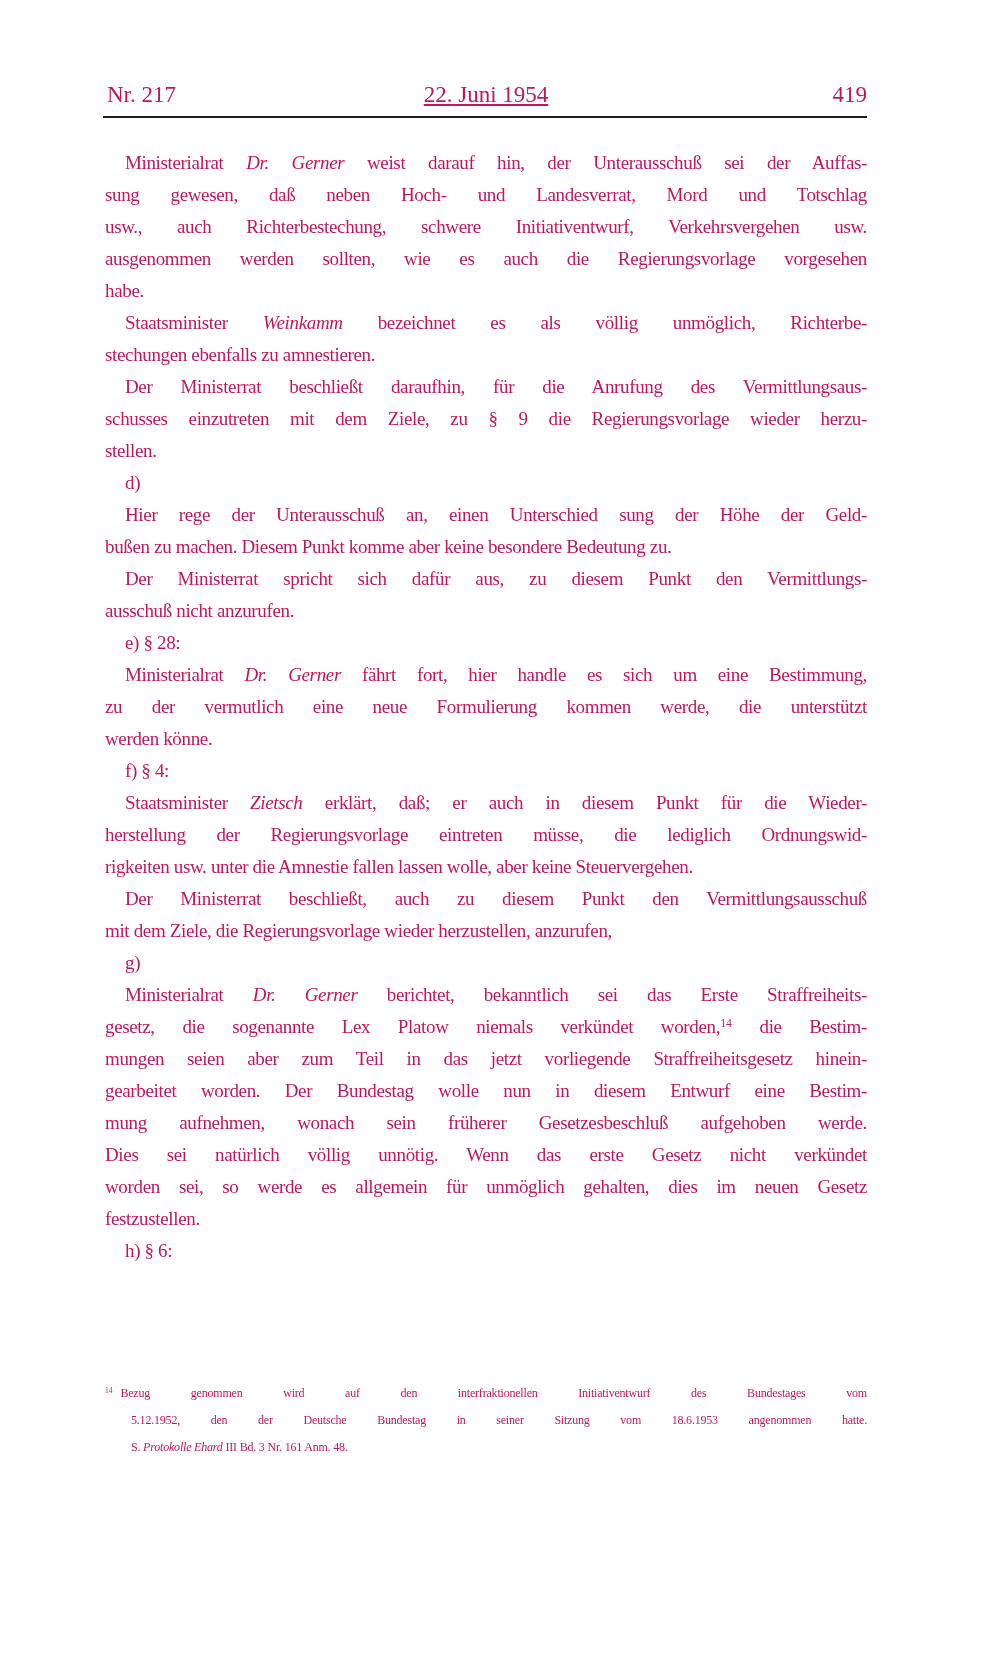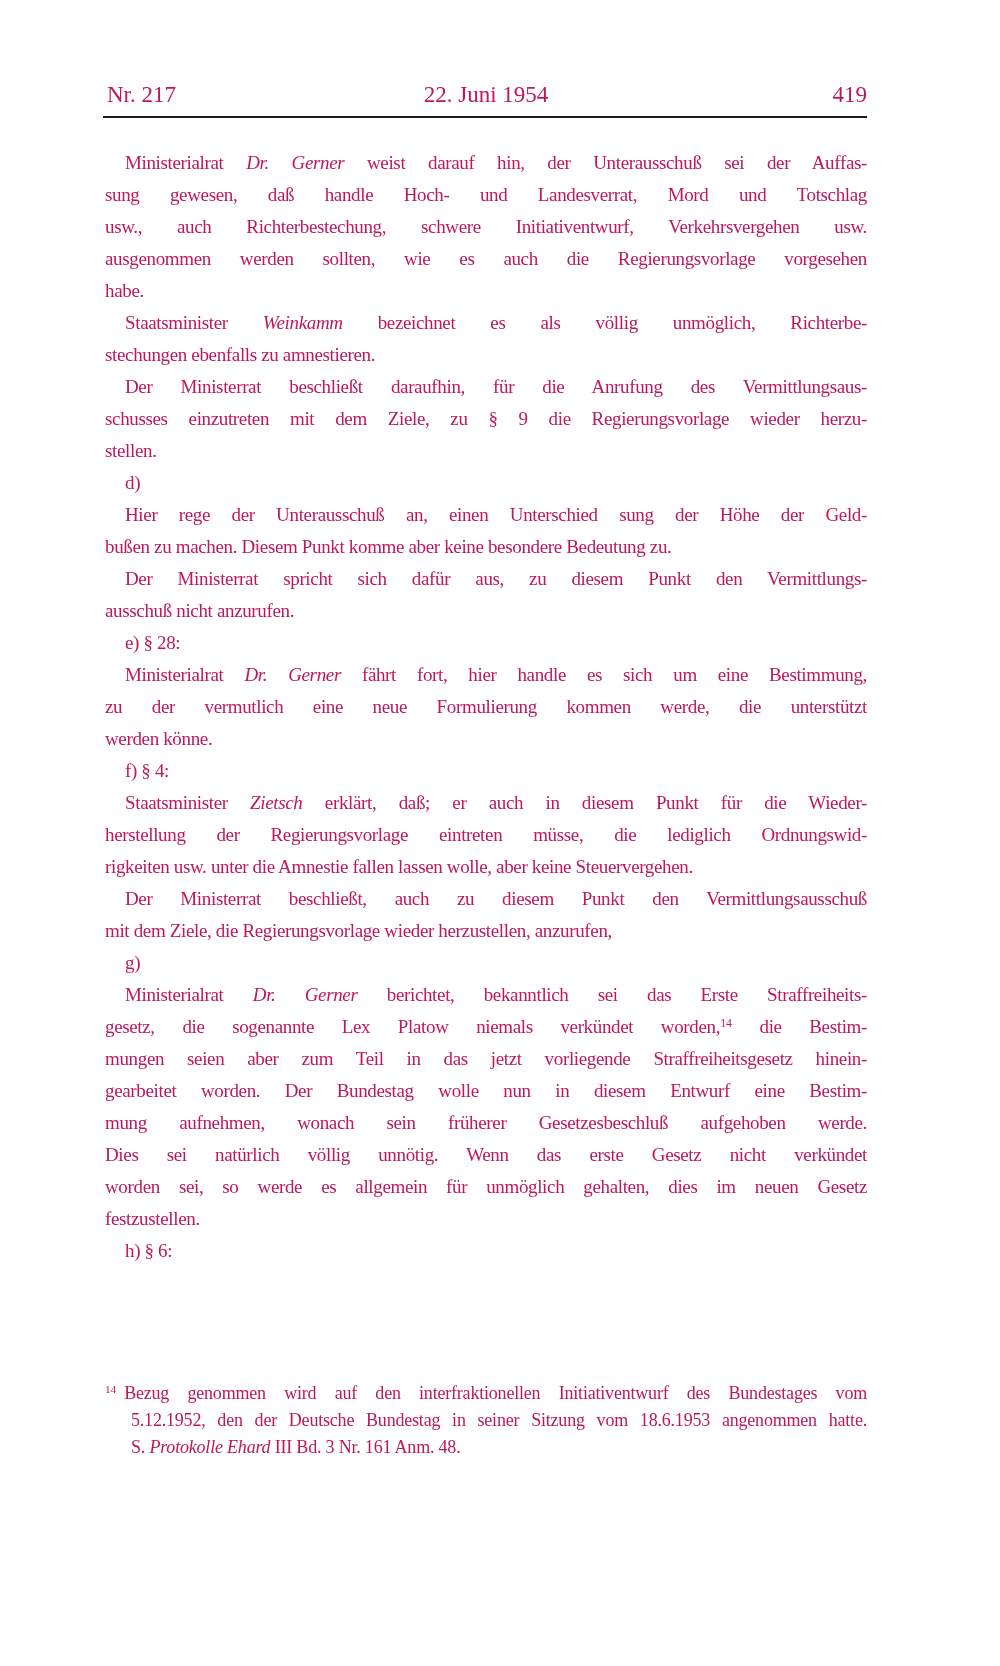--- a/index.html
+++ b/index.html
@@ -12,21 +12,21 @@
     font-family: "Liberation Serif", "DejaVu Serif", serif;
     color: #1b1b1b;
     overflow: hidden;
   }
   .header {
     position: absolute;
     top: 82px; left: 105px; width: 762px; height: 30px;
     font-size: 23px;
   }
   .header .h-left   { position: absolute; left: 2px;  top: 0; }
-  .header .h-center { position: absolute; left: 0; right: 0; top: 0; text-align: center; }
+  .header .h-center { position: absolute; left: 0; right: 0; top: 0; text-align: center; text-decoration: underline; }
   .header .h-right  { position: absolute; right: 0; top: 0; }
   .header-rule {
     position: absolute;
     top: 116px; left: 103px; width: 764px; height: 0;
     border-top: 2px solid #1c1c1c;
   }
   .body-text {
     position: absolute;
     top: 147px; left: 105px; width: 762px;
     font-size: 19px;
@@ -46,21 +46,21 @@
   .it  { font-style: italic; }
   .sup {
     font-size: 0.62em;
     position: relative;
     top: -0.5em;
     letter-spacing: 0;
   }
   .footnote {
     position: absolute;
     top: 1380px; left: 105px; width: 762px;
-    font-size: 18px;
+    font-size: 12px;
     letter-spacing: -0.2px;
   }
   .footnote .line {
     height: 27px;
     line-height: 27px;
     padding-left: 26px;
   }
   .footnote .line.first { padding-left: 0; }
   .footnote .sup { margin-right: 8px; }
 </style>
@@ -73,21 +73,21 @@
     <span class="h-left">Nr. 217</span>
     <span class="h-center">22. Juni 1954</span>
     <span class="h-right">419</span>
   </div>
 
   <div class="header-rule"></div>
 
   <div class="body-text" id="body-text">
       <div class="para">
         <div class="line first"><span>Ministerialrat </span><span class="it">Dr. Gerner</span><span> weist darauf hin, der Unterausschuß sei der Auffas-</span></div>
-        <div class="line"><span>sung gewesen, daß handle Hoch- und Landesverrat, Mord und Totschlag</span></div>
+        <div class="line"><span>sung gewesen, daß neben Hoch- und Landesverrat, Mord und Totschlag</span></div>
         <div class="line"><span>usw., auch Richterbestechung, schwere Initiativentwurf, Verkehrsvergehen usw.</span></div>
         <div class="line"><span>ausgenommen werden sollten, wie es auch die Regierungsvorlage vorgesehen</span></div>
         <div class="line last"><span>habe.</span></div>
       </div>
       <div class="para">
         <div class="line first"><span>Staatsminister </span><span class="it">Weinkamm</span><span> bezeichnet es als völlig unmöglich, Richterbe-</span></div>
         <div class="line last"><span>stechungen ebenfalls zu amnestieren.</span></div>
       </div>
       <div class="para">
         <div class="line first"><span>Der Ministerrat beschließt daraufhin, für die Anrufung des Vermittlungsaus-</span></div>

